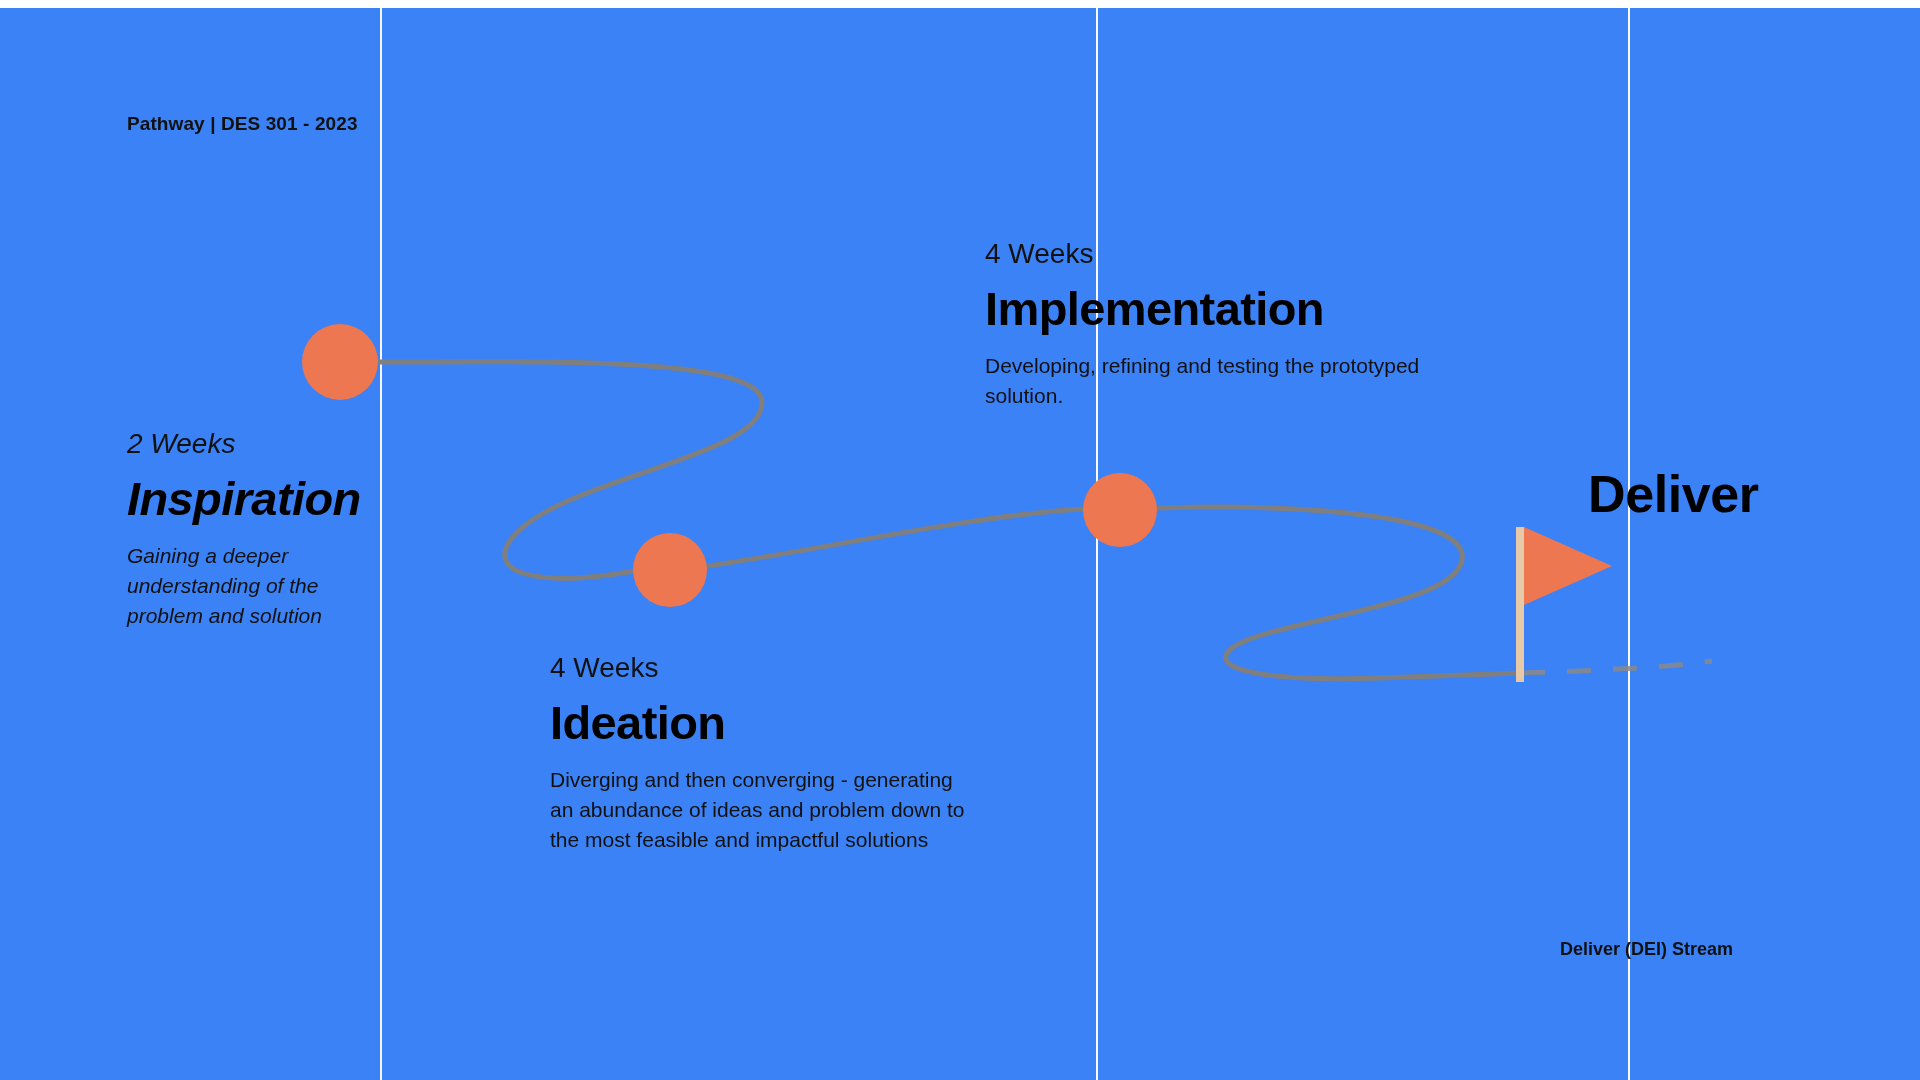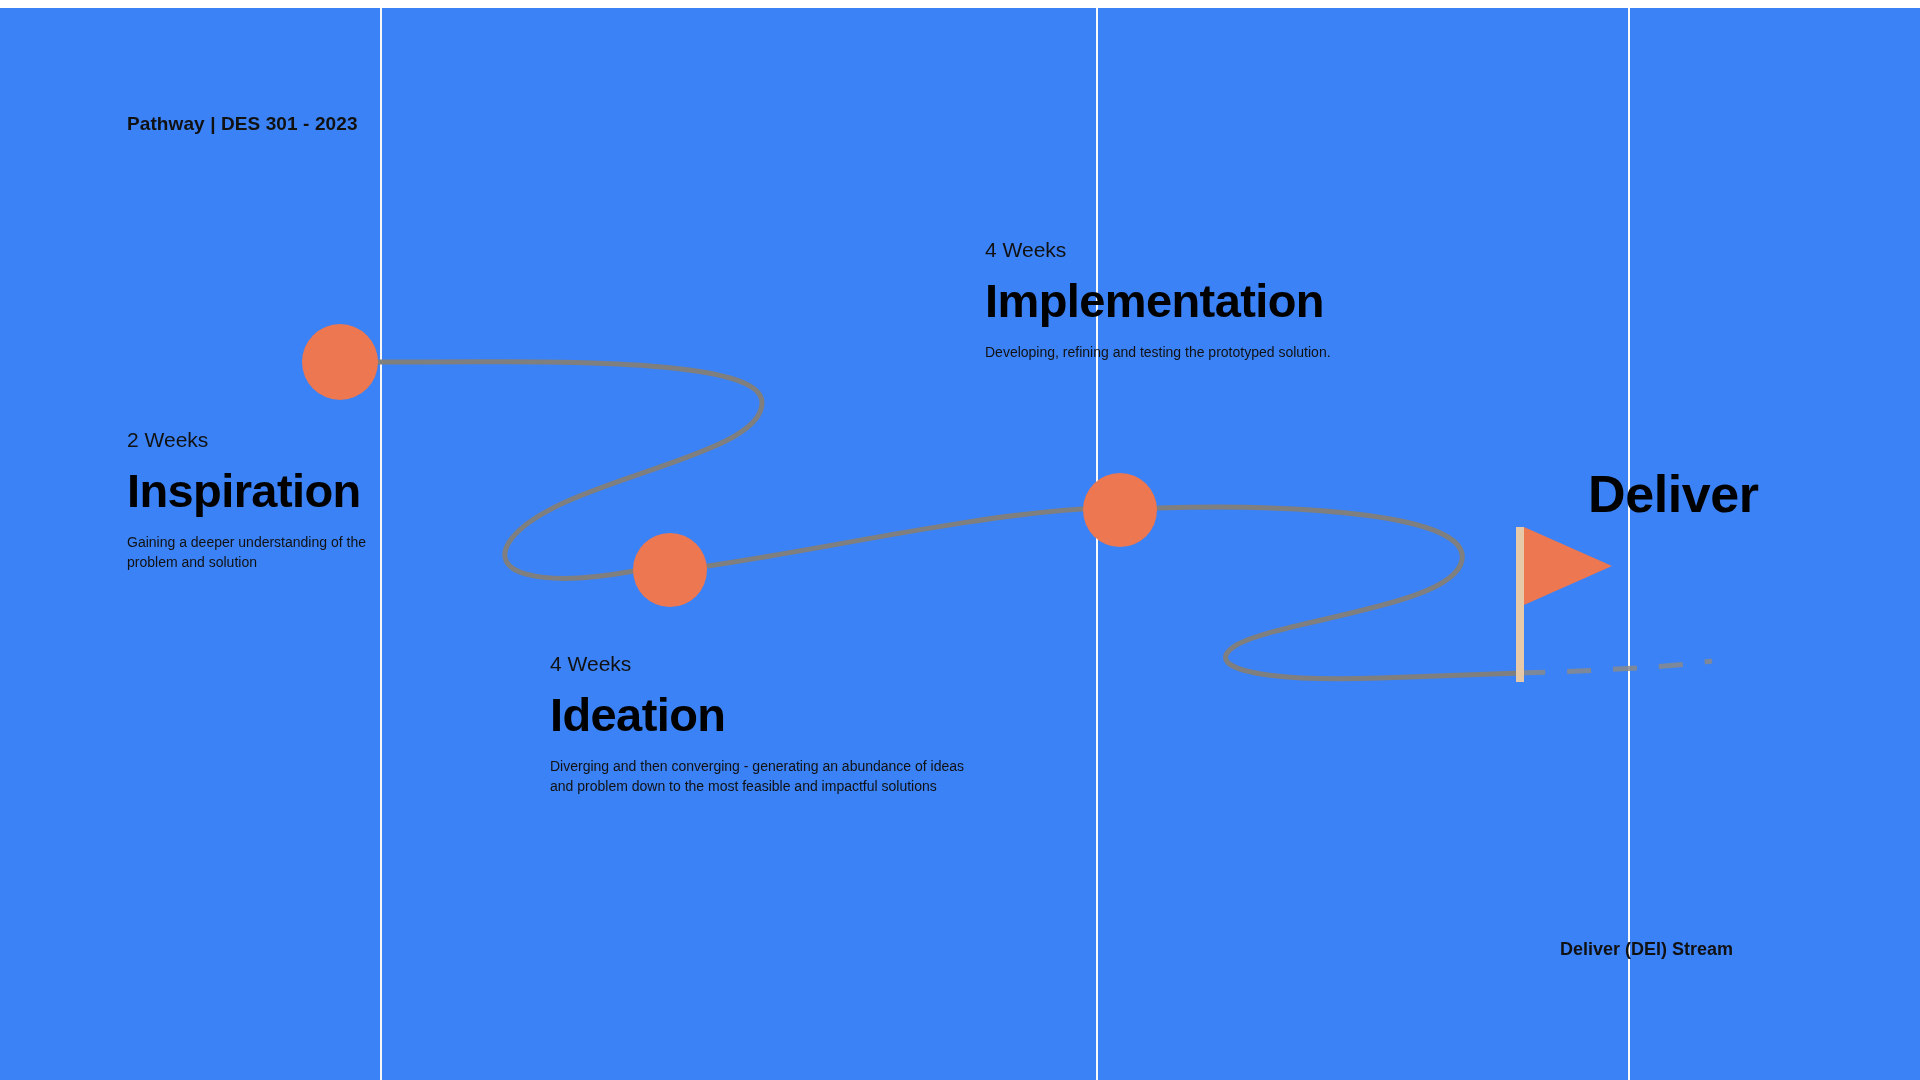--- a/index.html
+++ b/index.html
@@ -61,44 +61,44 @@
     font-weight: 700;
     color: #111111;
     white-space: nowrap;
   }
 
   
   .phase {
     position: absolute;
   }
   .phase-duration {
-    font-size: 21px;
+    font-size: 28px;
     font-weight: 400;
     color: #111111;
     margin: 0 0 14px 0;
     white-space: nowrap;
   }
   .phase-title {
     font-size: 47px;
     font-weight: 700;
     color: #000000;
     margin: 0 0 18px 0;
     letter-spacing: -0.6px;
     line-height: 1.05;
     white-space: nowrap;
   }
   .phase-desc {
-    font-size: 14px;
+    font-size: 21px;
     font-weight: 400;
     color: #111111;
     margin: 0;
     line-height: 1.42;
   }
 
-  #phase-inspiration { left: 127px; top: 420px; width: 270px; }
+  #phase-inspiration { left: 127px; top: 420px; width: 270px; font-style: italic; }
   #phase-ideation    { left: 550px; top: 644px; width: 420px; }
   #phase-implementation { left: 985px; top: 230px; width: 440px; }
 
   
   .deliver-label {
     position: absolute;
     left: 1588px;
     top: 456px;
     font-size: 52px;
     font-weight: 700;

